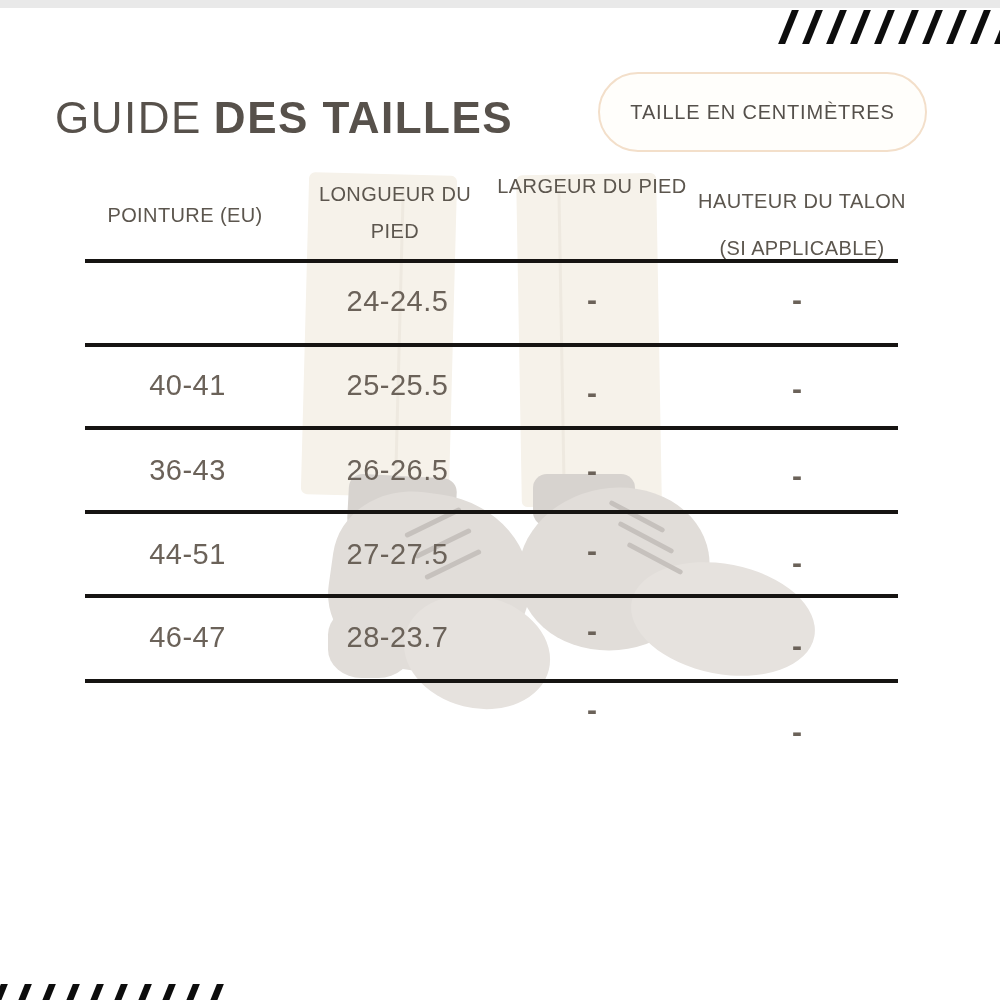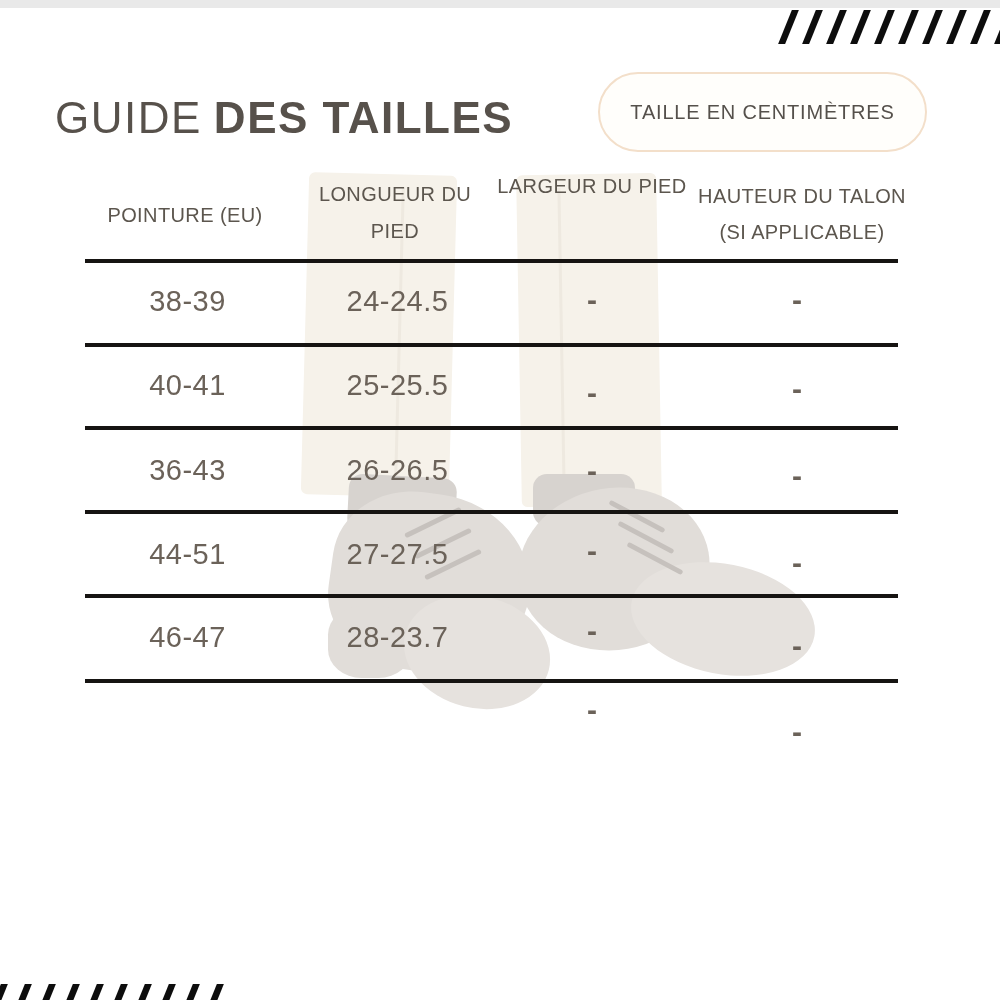--- a/index.html
+++ b/index.html
@@ -62,21 +62,21 @@
     font-size:20px;letter-spacing:0.8px;color:var(--badge-text);}
   
   .hline{position:absolute;left:85px;width:813px;height:4px;background:var(--line);z-index:2;}
   .hline.n1{top:251px}.hline.n2{top:335px}.hline.n3{top:418px}
   .hline.n4{top:502px}.hline.n5{top:586px}.hline.n6{top:671px}
   .th{position:absolute;z-index:2;text-align:center;color:var(--header-text);
     font-size:20px;letter-spacing:0.4px;line-height:37px;}
   .th.pointure{left:80px;width:210px;top:187px;line-height:40px;}
   .th.longueur{left:305px;width:180px;top:168px;}
   .th.largeur{left:497px;width:190px;top:160px;}
-  .th.hauteur{left:683px;width:238px;top:170px;line-height:36px;}
+  .th.hauteur{left:683px;width:238px;top:170px;line-height:47px;}
   .td{position:absolute;z-index:2;text-align:center;color:var(--cell-text);
     font-size:29px;letter-spacing:0.5px;height:36px;line-height:36px;}
   .col-pointure{left:85px;width:205px;}
   .col-longueur{left:295px;width:205px;}
   .col-pointure.r0,.col-longueur.r0{top:275px}
   .col-pointure.r1,.col-longueur.r1{top:359px}
   .col-pointure.r2,.col-longueur.r2{top:444px}
   .col-pointure.r3,.col-longueur.r3{top:528px}
   .col-pointure.r4,.col-longueur.r4{top:611px}
   .dash{position:absolute;z-index:2;width:200px;text-align:center;color:var(--cell-text);
@@ -149,21 +149,20 @@
   <div class="th largeur">LARGEUR DU PIED</div>
   <div class="th hauteur">HAUTEUR DU TALON (SI APPLICABLE)</div>
 
   <div class="hline n1"></div>
   <div class="hline n2"></div>
   <div class="hline n3"></div>
   <div class="hline n4"></div>
   <div class="hline n5"></div>
   <div class="hline n6"></div>
 
-  <div class="td col-pointure r0">38-39</div>
   <div class="td col-longueur r0">24-24.5</div>
   <div class="td col-pointure r1">40-41</div>
   <div class="td col-longueur r1">25-25.5</div>
   <div class="td col-pointure r2">36-43</div>
   <div class="td col-longueur r2">26-26.5</div>
   <div class="td col-pointure r3">44-51</div>
   <div class="td col-longueur r3">27-27.5</div>
   <div class="td col-pointure r4">46-47</div>
   <div class="td col-longueur r4">28-23.7</div>
 

